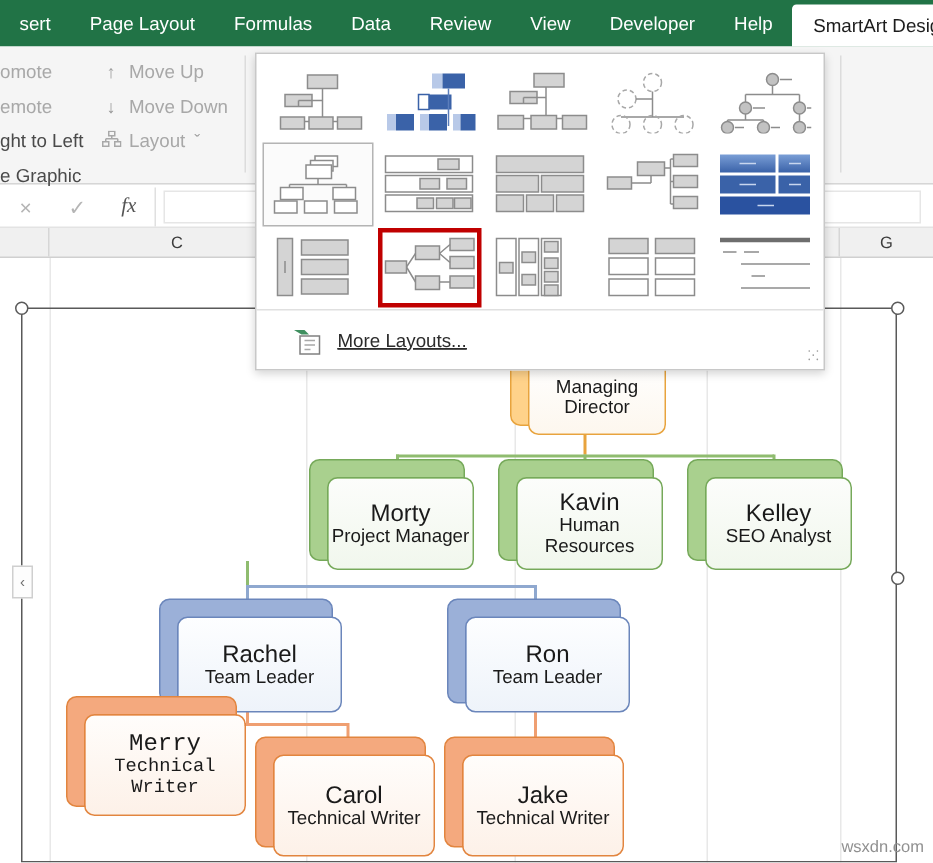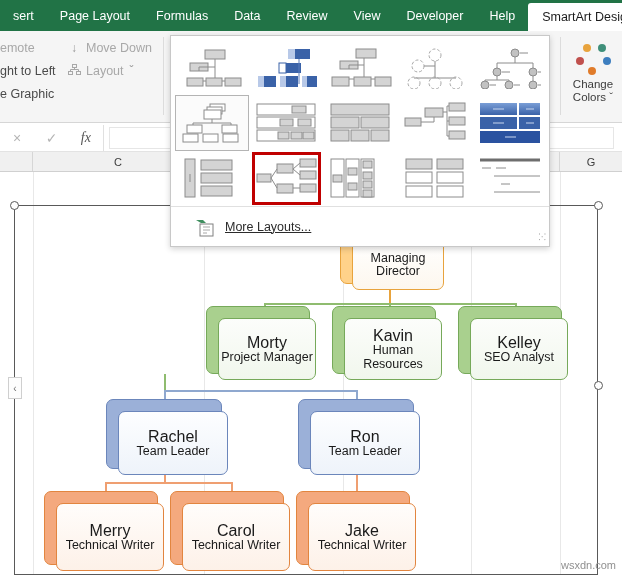--- a/index.html
+++ b/index.html
@@ -220,20 +220,29 @@
     <div class="tab">Review</div>
     <div class="tab">View</div>
     <div class="tab">Developer</div>
     <div class="tab">Help</div>
     <div class="tab active">SmartArt Design</div>
   </div>
 
   <div class="ribbon">
 
     <div class="rib-group-left">
+      <div class="rib-row">
+        <div class="rib-item col-a">
+          <span>omote</span>
+        </div>
+        <div class="rib-item col-b">
+          <span class="rib-ico">↑</span>
+          <span>Move Up</span>
+        </div>
+      </div>
       <div class="rib-row">
         <div class="rib-item col-a">
           <span>emote</span>
         </div>
         <div class="rib-item col-b">
           <span class="rib-ico">↓</span>
           <span>Move Down</span>
         </div>
       </div>
       <div class="rib-row">
@@ -256,34 +265,20 @@
       <div class="rib-row">
         <div class="rib-item col-a dark">
           <span>e Graphic</span>
         </div>
       </div>
     </div>
 
     <div class="grp-divider"></div>
     <div class="grp-divider2"></div>
 
-    <div class="change-colors">
-      <div class="cc-dots">
-        <span class="cc-dot" style="left:9px;  top:2px;  background:#e8a33d;"></span>
-        <span class="cc-dot" style="left:24px; top:2px;  background:#3f8f7a;"></span>
-        <span class="cc-dot" style="left:2px;  top:15px; background:#c0504d;"></span>
-        <span class="cc-dot" style="left:29px; top:15px; background:#3d7ebf;"></span>
-        <span class="cc-dot" style="left:14px; top:25px; background:#e07b2a;"></span>
-      </div>
-      <div class="cc-label">
-        <span>Change</span><br>
-        <span>Colors</span>
-        <span>ˇ</span>
-      </div>
-    </div>
   </div>
 
   <div class="fbar">
     <div class="fbar-btns">
       <div class="fb-btn">×</div>
       <div class="fb-btn">✓</div>
       <div class="fb-btn fx">fx</div>
     </div>
     <div class="fbar-input" placeholder=""></div>
   </div>
@@ -368,21 +363,21 @@
       </div>
     </div>
     <div class="node lvl2" style="left:298px; top:399px; width:116px; height:70px;">
       <div class="back"></div>
       <div class="front">
         <div class="n-name">Ron</div>
         <div class="n-role">Team Leader</div>
       </div>
     </div>
 
-    <div class="node lvl3" style="left:44px; top:491px; width:114px; height:74px;">
+    <div class="node lvl3" style="left:44px; top:464px; width:114px; height:74px;font-family:Liberation Mono, monospace;">
       <div class="back"></div>
       <div class="front">
         <div class="n-name">Merry</div>
         <div class="n-role">Technical Writer</div>
       </div>
     </div>
     <div class="node lvl3" style="left:170px; top:491px; width:114px; height:74px;">
       <div class="back"></div>
       <div class="front">
         <div class="n-name">Carol</div>

